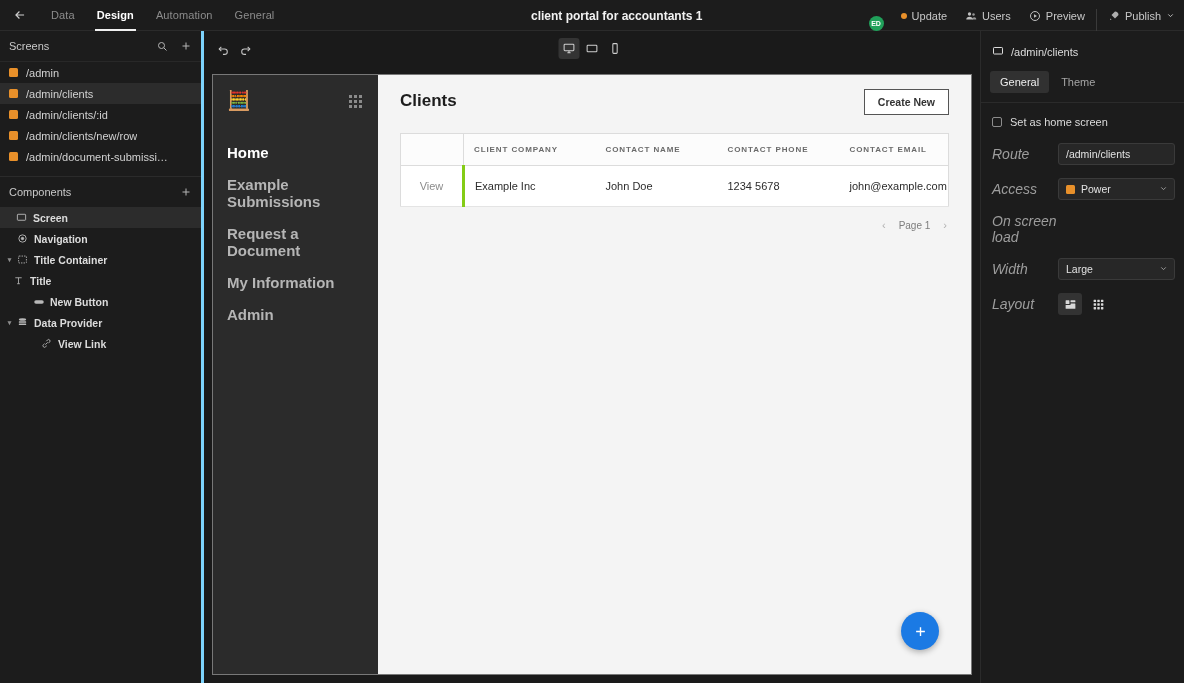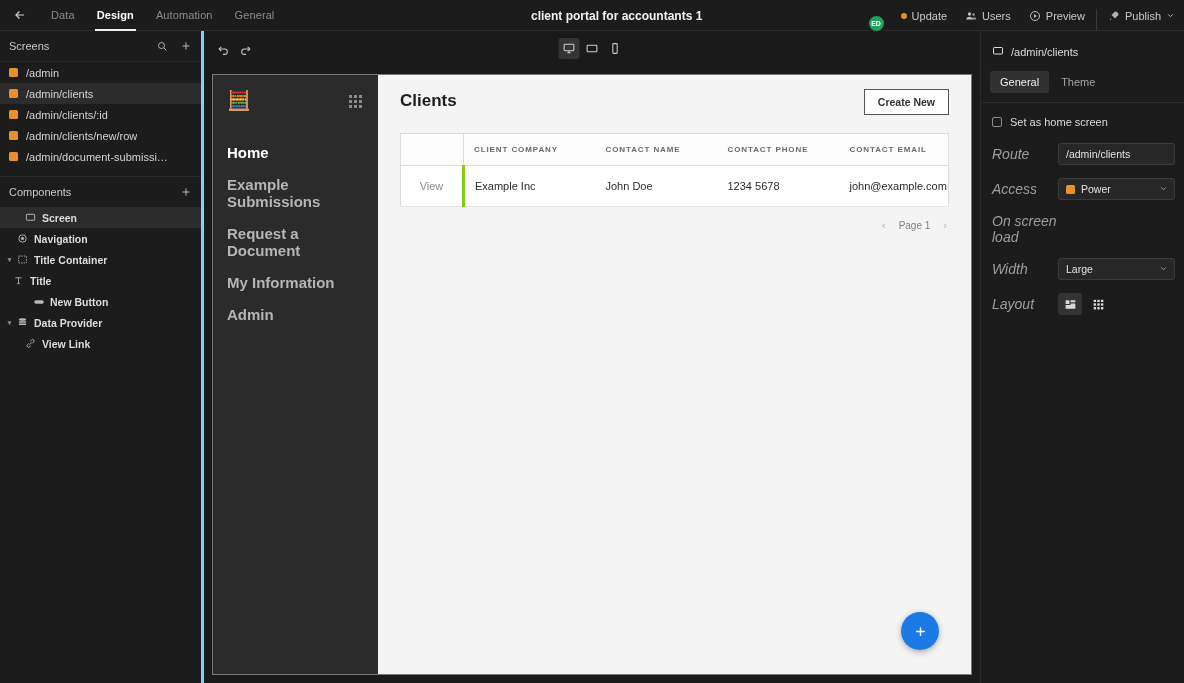--- a/index.html
+++ b/index.html
@@ -320,21 +320,21 @@
     <span class="title">Components</span>
     <span class="hicon">
       <svg width="12" height="12" viewBox="0 0 24 24" fill="none" stroke="currentColor" stroke-width="2">
         <path d="M12 5v14M5 12h14"></path>
         </svg>
     </span>
   </div>
 
   <div class="comp-list">
 
-    <div class="comp-row selected" style="padding-left:12px">
+    <div class="comp-row selected" style="padding-left:3px">
       <span class="caret"></span>
       <span class="comp-icon">
         <svg width="11" height="11" viewBox="0 0 24 24" fill="none" stroke="currentColor" stroke-width="2">
             <rect x="3" y="5" width="18" height="13" rx="1.5"></rect>
           </svg>
       </span>
       <span>Screen</span>
     </div>
 
     <div class="comp-row" style="padding-left:4px">
@@ -384,21 +384,21 @@
         <svg width="11" height="11" viewBox="0 0 24 24" fill="currentColor">
           <ellipse cx="12" cy="5.5" rx="8" ry="2.8"></ellipse>
             <rect x="4" y="9" width="16" height="3.4" rx="1.2"></rect>
             <rect x="4" y="14.3" width="16" height="3.4" rx="1.2"></rect>
         </svg>
       </span>
       <span>Data Provider</span>
     </div>
 
 
-    <div class="comp-row" style="padding-left:12px">
+    <div class="comp-row" style="padding-left:28px">
       <span class="caret"></span>
       <span class="comp-icon">
         <svg width="11" height="11" viewBox="0 0 24 24" fill="none" stroke="currentColor" stroke-width="2">
           <path d="M9.5 14.5l5-5M8 12l-2.5 2.5a3.2 3.2 0 104.5 4.5L12.5 17M11.5 7L14 4.5a3.2 3.2 0 114.5 4.5L16 11.5"></path>
           </svg>
       </span>
       <span>View Link</span>
     </div>
   </div>
 </div>

